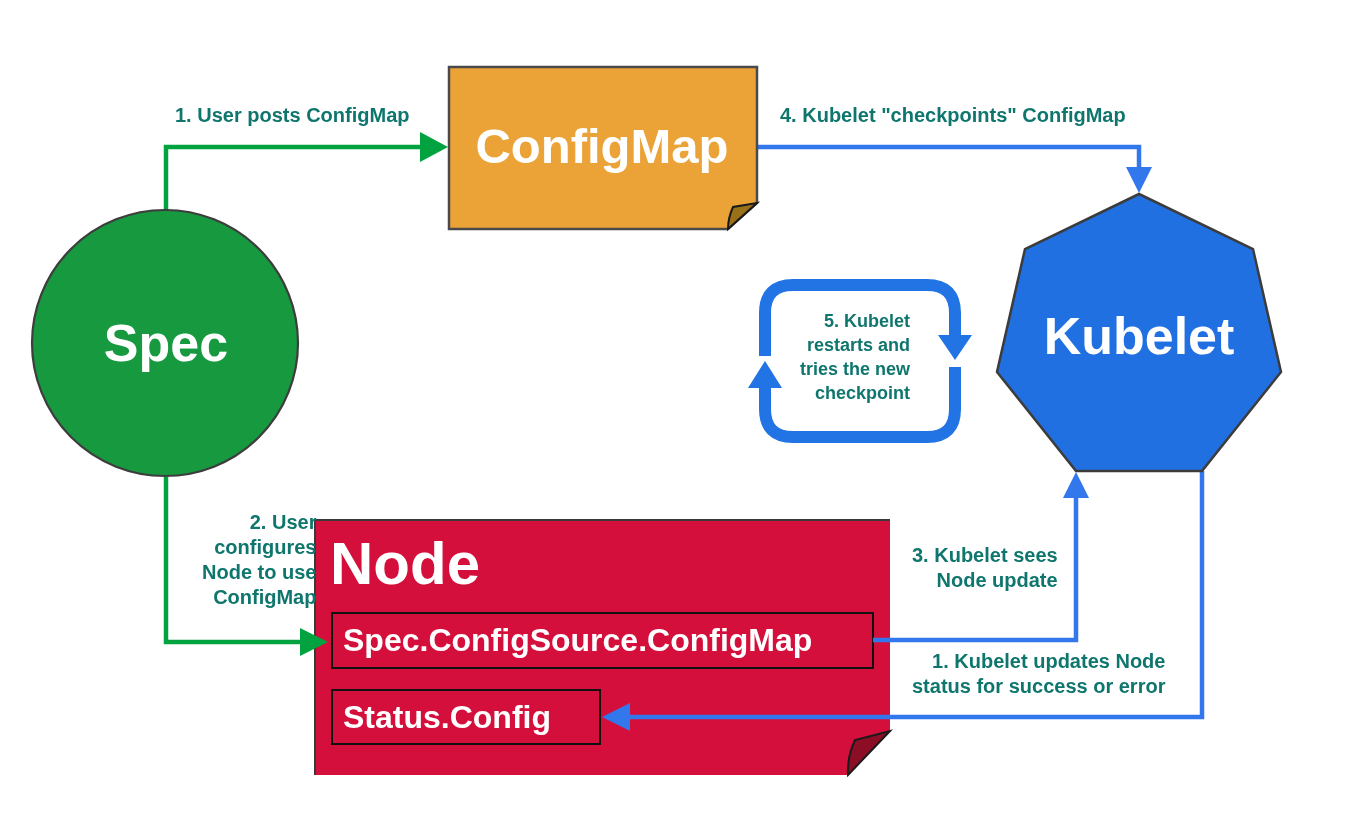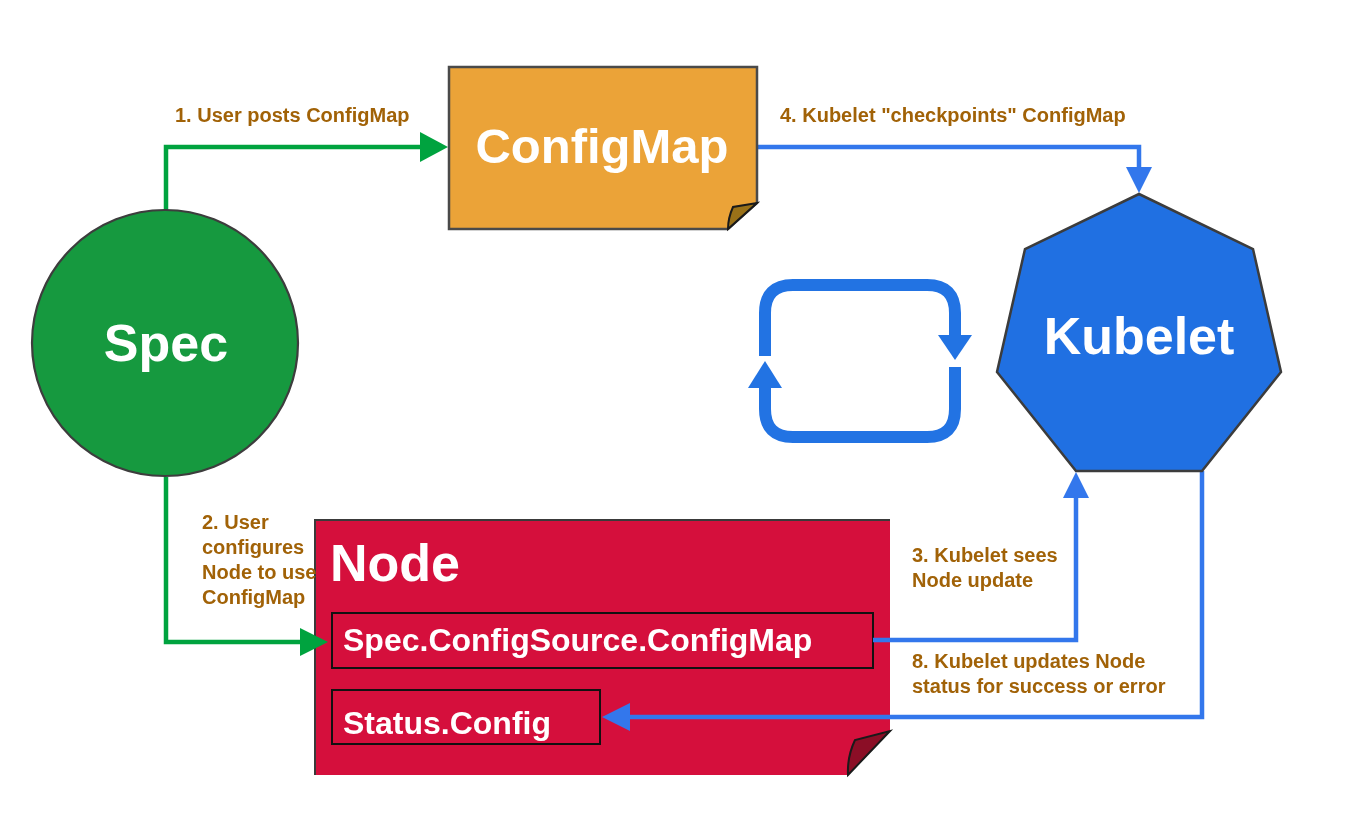--- a/index.html
+++ b/index.html
@@ -1,19 +1,19 @@
 <!DOCTYPE html>
 <html><head>
 <meta charset="utf-8">
 <style>
   html,body{margin:0;padding:0;}
   #stage{position:relative;width:1360px;height:818px;background:#ffffff;overflow:hidden;
          font-family:"Liberation Sans",sans-serif;}
   #stage svg{position:absolute;left:0;top:0;}
-  .lbl{position:absolute;font-weight:bold;color:#a16207;white-space:pre-line;}
+  .lbl{position:absolute;font-weight:bold;color:#0f766e;white-space:pre-line;text-align:right;}
   .small{font-size:20px;line-height:25px;}
   .big{position:absolute;font-weight:bold;color:#ffffff;white-space:nowrap;}
   .ctr{transform:translate(-50%,-50%);}
   .vctr{transform:translateY(-50%);}
 </style>
 </head>
 <body>
 
 <div id="stage">
 <svg width="1360" height="818" viewBox="0 0 1360 818">
@@ -49,27 +49,31 @@
   <path d="M793,285 H927 Q955,285 955,313 V335" fill="none" stroke-width="12" stroke="#2273E3"></path>
   <path d="M955,367 V409 Q955,437 927,437 H793 Q765,437 765,409 V388" fill="none" stroke-width="12" stroke="#2273E3"></path>
   <path d="M765,356 V313 Q765,285 793,285" fill="none" stroke-width="12" stroke="#2273E3"></path>
   <polygon points="938,335 972,335 955,360" fill="#2273E3"></polygon>
   <polygon points="748,388 782,388 765,361" fill="#2273E3"></polygon>
 </svg>
 
 <div class="big ctr" style="left:166px;top:343px;font-size:52px;">Spec</div>
 <div class="big ctr" style="left:602px;top:146px;font-size:49px;">ConfigMap</div>
 <div class="big ctr" style="left:1139px;top:336px;font-size:52px;">Kubelet</div>
-<div class="big vctr" style="left:330px;top:563px;font-size:52px;">Node</div>
+<div class="big vctr" style="left:330px;top:563px;font-size:60px;">Node</div>
 <div class="big vctr" style="left:343px;top:640px;font-size:32px;">Spec.ConfigSource.ConfigMap</div>
-<div class="big vctr" style="left:343px;top:717px;font-size:32px;margin-top:6px;">Status.Config</div>
+<div class="big vctr" style="left:343px;top:717px;font-size:32px;">Status.Config</div>
 
 <div class="lbl small" style="left:175px;top:103px;">1. User posts ConfigMap</div>
 <div class="lbl small" style="left:780px;top:103px;">4. Kubelet "checkpoints" ConfigMap</div>
 <div class="lbl small" style="left:202px;top:510px;">2. User
 configures
 Node to use
 ConfigMap</div>
 <div class="lbl small" style="left:912px;top:543px;">3. Kubelet sees
 Node update</div>
-<div class="lbl small" style="left:912px;top:649px;">8. Kubelet updates Node
+<div class="lbl small" style="left:912px;top:649px;">1. Kubelet updates Node
 status for success or error</div>
+<div class="lbl" style="left:800px;top:309px;font-size:18px;line-height:24px;">5. Kubelet
+restarts and
+tries the new
+checkpoint</div>
 </div>
 
 </body></html>

